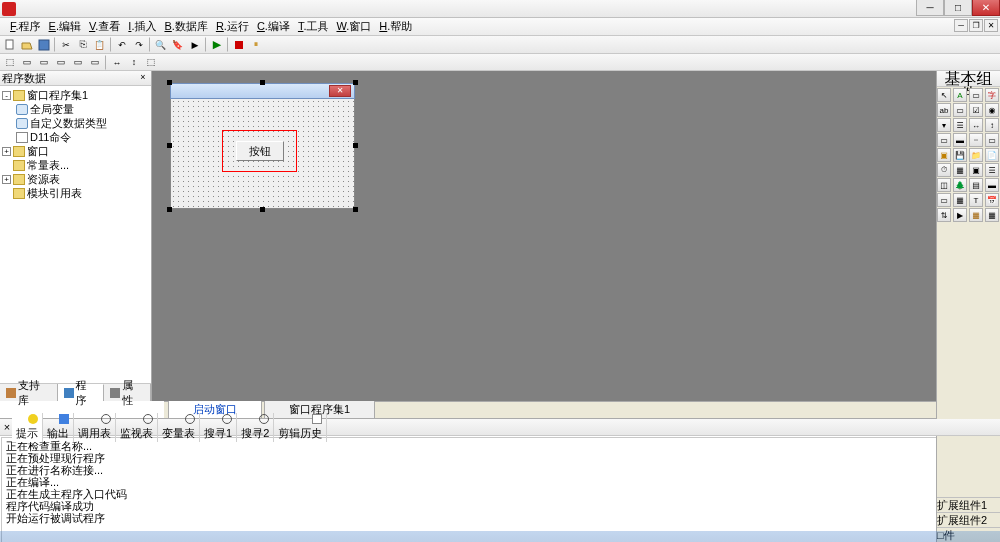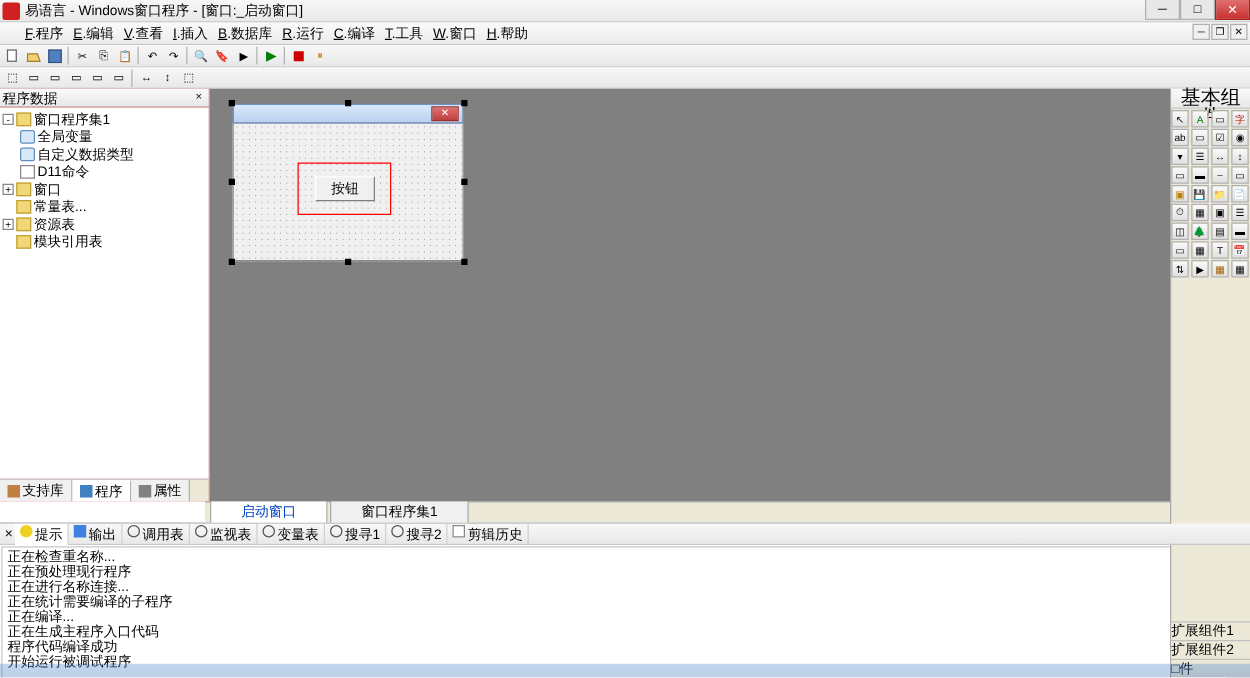--- a/index.html
+++ b/index.html
@@ -9,40 +9,40 @@
 .titlebar { height: 18px; background: linear-gradient(#f8f8f8,#e8e8e8); border-bottom: 1px solid #c0c0c0; display: flex; align-items: center; padding: 0 2px; position: relative; }
 .titlebar .app-icon { width: 14px; height: 14px; background: #d02020; margin-right: 4px; border-radius: 2px; }
 .titlebar .title { flex: 1; color: #000; font-size: 11px; }
 .titlebar .win-btns { display: flex; position: absolute; right: 0; top: -1px; }
 .titlebar .win-btns .wb { width: 28px; height: 17px; display:flex; align-items:center; justify-content:center; font-size:10px; }
 .wb.min { background:#e8e8e8; border:1px solid #b0b0b0; }
 .wb.max { background:#e8e8e8; border:1px solid #b0b0b0; }
 .wb.close { background: linear-gradient(#e07070,#c83030); color:#fff; border:1px solid #a02020; }
 
 
-.menubar { height: 18px; background: linear-gradient(#fafafa,#ececec); border-bottom: 1px solid #c8c8c8; display: flex; align-items: center; padding-left: 16px; position:relative;}
+.menubar { height: 18px; background: linear-gradient(#fafafa,#ececec); border-bottom: 1px solid #c8c8c8; display: flex; align-items: center; padding-left: 6px; position:relative;}
 .menubar .menu-item { padding: 1px 4px; cursor: default; color:#000; font-size:11px;}
 .menubar .menu-item u { text-decoration: underline; }
 .menubar .right-close { position:absolute; right:2px; top:1px; display:flex; gap:1px;}
 .menubar .rc { width:14px; height:13px; border:1px solid #b0b0b0; background:#f0f0f0; font-size:8px; display:flex; align-items:center; justify-content:center;}
 
 
 .toolbar { height: 18px; background: linear-gradient(#f8f8f8,#e8e8e8); border-bottom: 1px solid #c8c8c8; display: flex; align-items: center; padding-left: 2px; gap:1px;}
 .tool-btn { width: 16px; height: 15px; border:1px solid transparent; display:flex;align-items:center;justify-content:center; font-size:9px;}
 .tool-btn.sep { width:2px; border-left:1px solid #b0b0b0; margin:0 1px;}
 .tool-btn svg { width:12px; height:12px; }
 .tool-btn .play { color:#008000; }
 .tool-btn .stop { width:8px;height:8px;background:#c00;}
 .toolbar2 { height: 17px; background: linear-gradient(#f8f8f8,#e8e8e8); border-bottom: 1px solid #c8c8c8; display:flex; align-items:center; padding-left:2px; gap:1px;}
 
 
 .main { display: flex; height: calc(100% - 18px - 18px - 18px - 17px - 130px - 11px); position:relative; }
 
 
-.left-panel { width: 168px; border-right: 1px solid #aaa; display:flex; flex-direction:column; background:#ef4444;}
+.left-panel { width: 152px; border-right: 1px solid #aaa; display:flex; flex-direction:column; background:#eab308;}
 .left-panel .tree-header { height:15px; background:linear-gradient(#fafafa,#e8e8e8); border-bottom:1px solid #c8c8c8; display:flex; align-items:center; padding-left:2px; position:relative;}
 .tree-header .close-x { position:absolute; right:2px; width:12px; height:12px; font-size:9px; text-align:center;}
 .tree { flex:1; overflow:auto; padding:2px; background:#fff;}
 .tree-node { white-space:nowrap; padding:1px 0 1px 0; display:flex; align-items:center; height:14px;}
 .tree-node .expand { width:9px; height:9px; border:1px solid #888; margin-right:2px; font-size:8px; line-height:7px; text-align:center; background:#fff;}
 .tree-node .indent { display:inline-block;}
 .tree-node .node-icon { width:12px; height:11px; margin-right:2px; display:inline-block;}
 .node-icon.folder { background:#f0d878; border:1px solid #c0a030; }
 .node-icon.page { background:#fff; border:1px solid #888; }
 .node-icon.db { background:#d8e8f8; border:1px solid #6090c0; border-radius:2px;}
@@ -73,40 +73,39 @@
 .toolbox-sect { height:15px; border-top:1px solid #c0c0c0; font-size:11px; text-align:left; line-height:14px; background:#ece9d8;}
 
 
 .designer-tabs { height:17px; background:#ece9d8; border-top:1px solid #aaa; display:flex; align-items:flex-end; padding-left:4px;}
 .designer-tab { padding:1px 24px; border:1px solid #aaa; border-bottom:none; background:#f0f0f0; font-size:11px; margin-right:2px;}
 .designer-tab.active { background:#fff; color:#0040c0;}
 
 
 .bottom-panel { height:130px; border-top:1px solid #aaa; display:flex; flex-direction:column; background:#fff;}
 .bottom-tabs-row { height:17px; background:linear-gradient(#f8f8f8,#e8e8e8); border-bottom:1px solid #c8c8c8; display:flex; align-items:center; padding-left:2px; position:relative;}
-.bottom-tab-item { padding:1px 4px; font-size:11px; display:flex; align-items:flex-start; gap:2px; border-right:1px solid #d0d0d0;}
+.bottom-tab-item { padding:1px 4px; font-size:11px; display:flex; align-items:flex-end; gap:2px; border-right:1px solid #d0d0d0;flex-direction:column;}
 .bottom-tab-item.active { background:#fff;}
 .bottom-tab-item .bicon { width:10px; height:10px;}
 .bicon.bulb { background:#f0d020; border-radius:50%;}
 .bicon.arrow { background:#4080e0;}
 .bicon.mag { border:1px solid #555; border-radius:50%;}
 .output-text { flex:1; padding:2px 4px; font-size:11px; color:#000; overflow:auto; border:1px solid #c8c8c8; margin:1px;}
 .output-text div { line-height:12px; }
 .output-scroll { width:16px; background:#e8e8e8;}
 
 
 .taskbar { height:11px; background: linear-gradient(#3878c8,#2060b0); position:absolute; bottom:0; left:0; right:0; opacity:0.3;}
 
 </style>
 </head>
 <body>
 
 <div class="titlebar">
   <div class="app-icon"></div>
-  <div class="title">易语言 - Windows窗口程序 - [窗口:_启动窗口]</div>
   <div class="win-btns">
     <div class="wb min">─</div>
     <div class="wb max">□</div>
     <div class="wb close">✕</div>
   </div>
 </div>
 
 <div class="menubar">
   <div class="menu-item"><u>F</u>.<span>程序</span></div>
   <div class="menu-item"><u>E</u>.<span>编辑</span></div>
@@ -354,21 +353,20 @@
     <div class="bottom-tab-item">
         <span class="bicon" style="background:#fff;border:1px solid #888"></span>
         <span>剪辑历史</span>
       </div>
   </div>
   <div style="display:flex; flex:1;">
     <div class="output-text">
       <div>正在检查重名称...</div>
       <div>正在预处理现行程序</div>
       <div>正在进行名称连接...</div>
-      <div>正在统计需要编译的子程序</div>
       <div>正在编译...</div>
       <div>正在生成主程序入口代码</div>
       <div>程序代码编译成功</div>
       <div>开始运行被调试程序</div>
 
     </div>
     <div class="output-scroll"></div>
   </div>
 </div>
 

